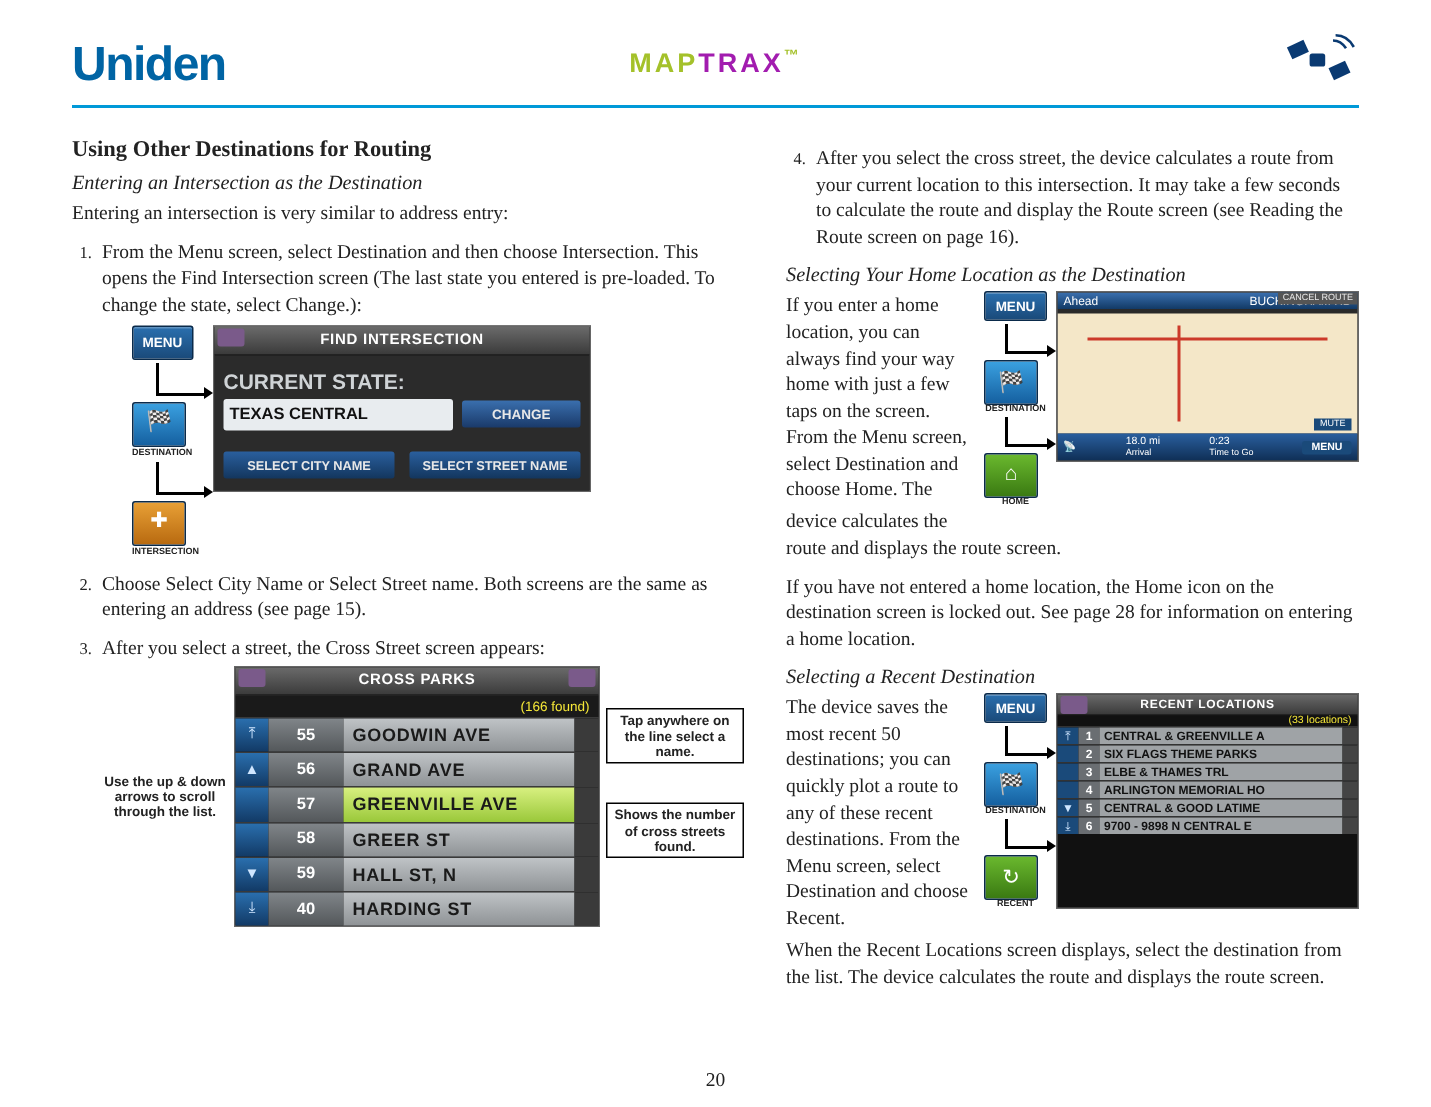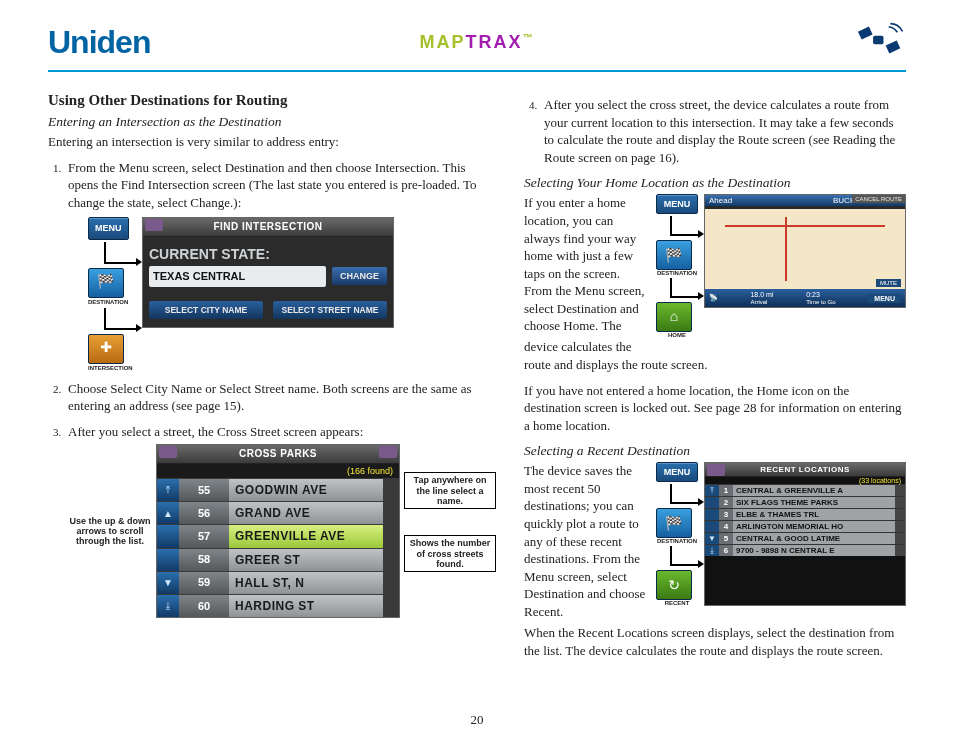--- a/index.html
+++ b/index.html
@@ -126,21 +126,21 @@
   .fig1-wrap { display:flex; align-items:flex-start; gap:6px; margin:6px 0 8px 20px;}
   .fig1-side { display:flex; flex-direction:column; align-items:flex-start;}
   .fig1-side .arrow-elbow { width:30px; height:20px; border-left:2px solid #000; border-bottom:2px solid #000; margin-left:16px; margin-top:2px; position:relative;}
   .fig1-side .arrow-elbow::after{content:"";position:absolute;right:-6px;bottom:-4px;border-left:6px solid #000;border-top:4px solid transparent;border-bottom:4px solid transparent;}
 
   .shot1 { width:250px; }
   .shot1 .body { padding:4px 6px 8px 6px; background:#2b2b2b;}
   .shot1 .lbl { font-size:14px; color:#cfd3d6; margin:4px 0 2px 0; font-weight:bold;}
   .shot1 .state-row { display:flex; gap:6px; align-items:center;}
   .shot1 .state-input { flex:1; background:#e8ecef; color:#111; font-weight:bold; padding:3px 4px; border-radius:2px; font-size:11px; font-family: 'Arial Narrow', Arial;}
-  .shot1 .change { background: linear-gradient(#3a6fae,#1a3a6a); padding:3px 8px; font-weight:bold; border-radius:2px; font-size:9px;}
+  .shot1 .change { background: linear-gradient(#3a6fae,#1a3a6a); padding:3px 20px; font-weight:bold; border-radius:2px; font-size:9px;}
   .shot1 .sel-row { display:flex; gap:10px; margin-top:14px;}
   .shot1 .sel { flex:1; background: linear-gradient(#2a5f9e,#13365e); text-align:center; padding:4px 0; border-radius:2px; font-size:8.5px; font-weight:bold; line-height:1.2;}
 
   
   .fig2-wrap { display:flex; align-items:flex-start; gap:4px; margin:4px 0 0 0; }
   .fig2-left-note, .fig2-right-notes { font-family: Arial, sans-serif; font-size:9px; font-weight:bold; line-height:1.15; }
   .fig2-left-note { width:84px; text-align:center; align-self:center;}
   .fig2-right-notes { width:92px; display:flex; flex-direction:column; gap:26px; padding-top:28px;}
   .fig2-right-notes div { border:1px solid #000; padding:2px 3px; text-align:center;}
   .shot2 { width:242px;}
@@ -271,21 +271,21 @@
                     <div class="tick"></div>
                   </div>
                 <div class="row">
                     <div class="arrow-col">▼</div>
                     <div class="num">59</div>
                     <div class="street">HALL ST, N</div>
                     <div class="tick"></div>
                   </div>
                 <div class="row">
                     <div class="arrow-col">⤓</div>
-                    <div class="num">60</div>
+                    <div class="num">40</div>
                     <div class="street">HARDING ST</div>
                     <div class="tick"></div>
                   </div>
               </div>
             </div>
             <div class="fig2-right-notes">
               <div>Tap anywhere on the line select a name.</div>
               <div>Shows the number of cross streets found.</div>
             </div>
           </div>

